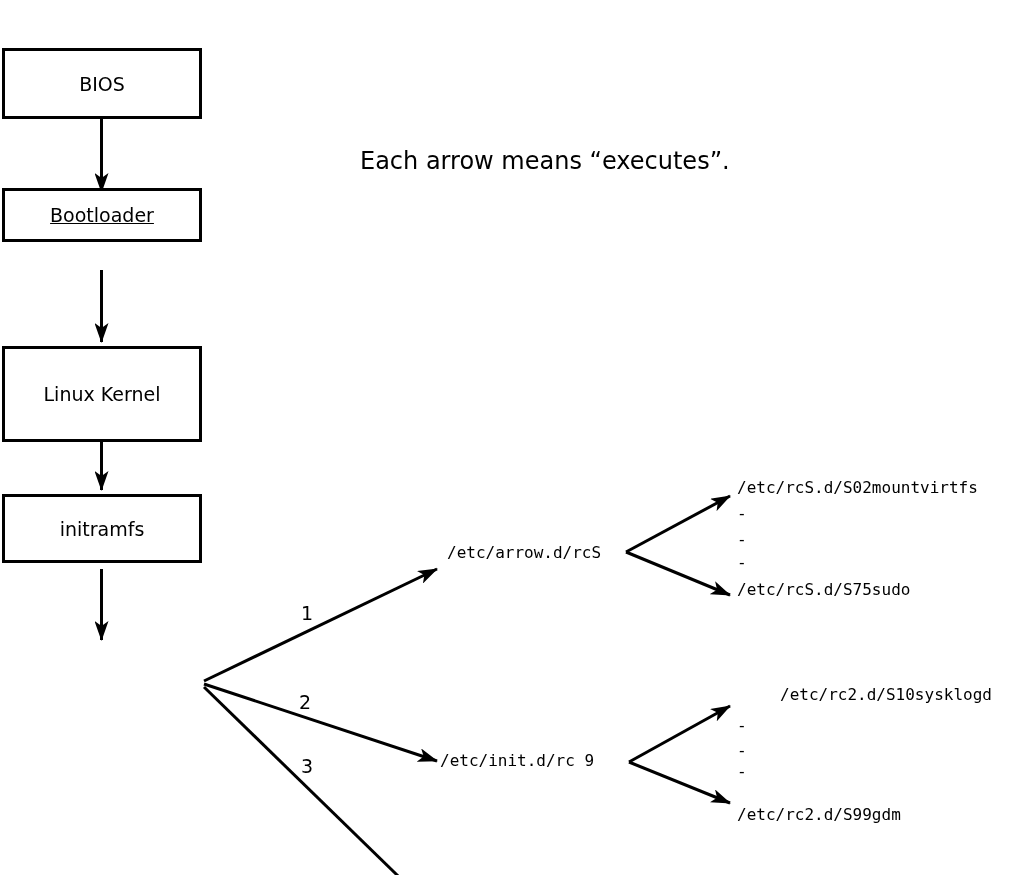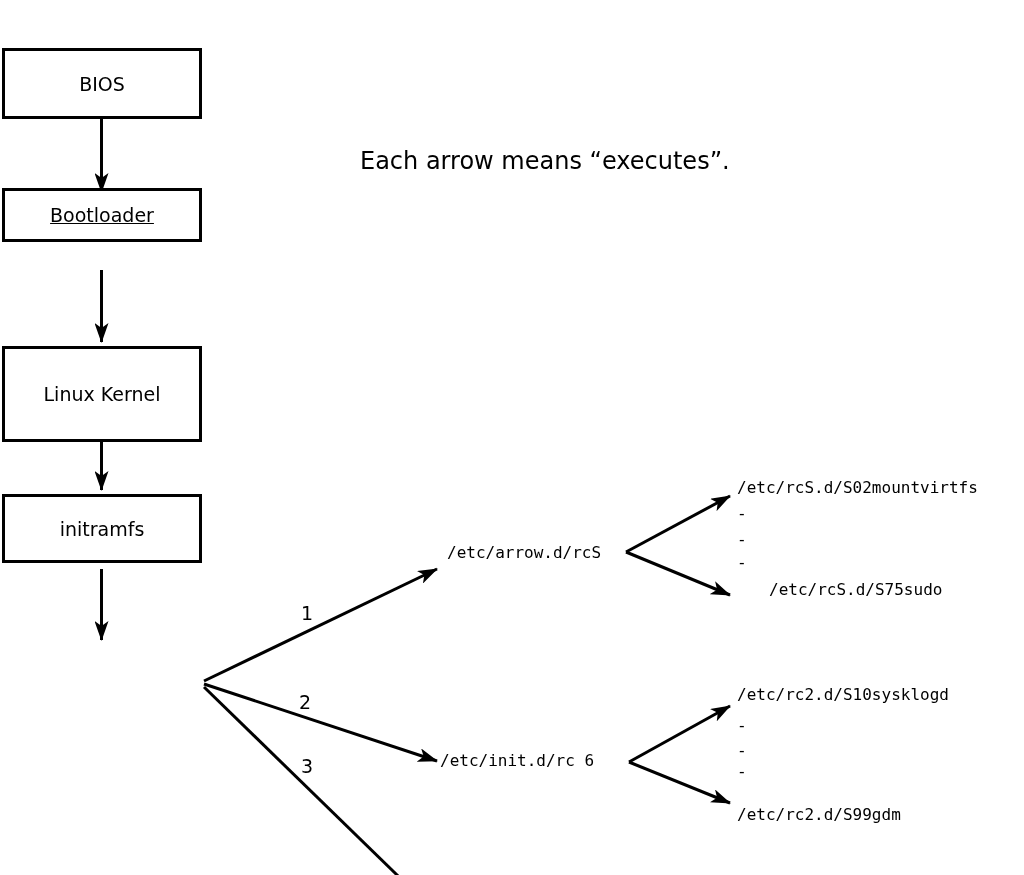--- a/index.html
+++ b/index.html
@@ -102,28 +102,28 @@
     <span>initramfs</span>
   </div>
 
   <div class="caption">Each arrow means “executes”.</div>
 
   <div class="edge-num" style="left:301px; top:559px;">1</div>
   <div class="edge-num" style="left:299px; top:648px;">2</div>
   <div class="edge-num" style="left:301px; top:712px;">3</div>
 
   <div class="mono" style="left:447px; top:498px;">/etc/arrow.d/rcS</div>
-  <div class="mono" style="left:440px; top:706px;">/etc/init.d/rc 6</div>
+  <div class="mono" style="left:440px; top:706px;">/etc/init.d/rc 9</div>
   <div class="mono" style="left:448px; top:852px;">means</div>
 
   <div class="mono" style="left:737px; top:433px;">/etc/rcS.d/S02mountvirtfs</div>
   <div class="mono" style="left:737px; top:459px;">-</div>
   <div class="mono" style="left:737px; top:485px;">-</div>
   <div class="mono" style="left:737px; top:508px;">-</div>
-  <div class="mono" style="left:769px; top:535px;">/etc/rcS.d/S75sudo</div>
+  <div class="mono" style="left:737px; top:535px;">/etc/rcS.d/S75sudo</div>
 
-  <div class="mono" style="left:737px; top:640px;">/etc/rc2.d/S10sysklogd</div>
+  <div class="mono" style="left:780px; top:640px;">/etc/rc2.d/S10sysklogd</div>
   <div class="mono" style="left:737px; top:671px;">-</div>
   <div class="mono" style="left:737px; top:696px;">-</div>
   <div class="mono" style="left:737px; top:717px;">-</div>
   <div class="mono" style="left:737px; top:760px;">/etc/rc2.d/S99gdm</div>
 
 </div>
 
 </body></html>

